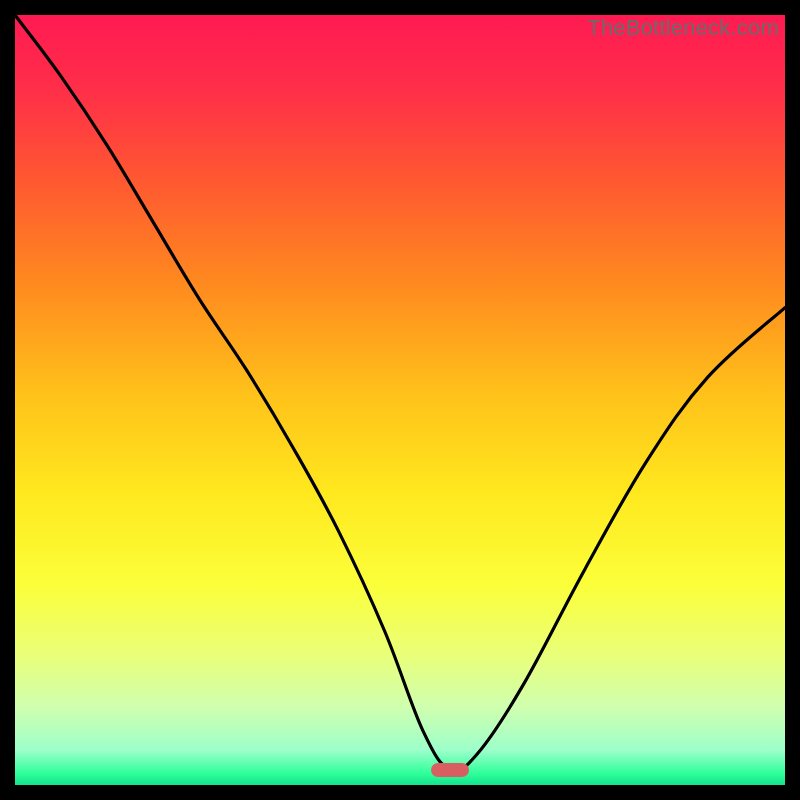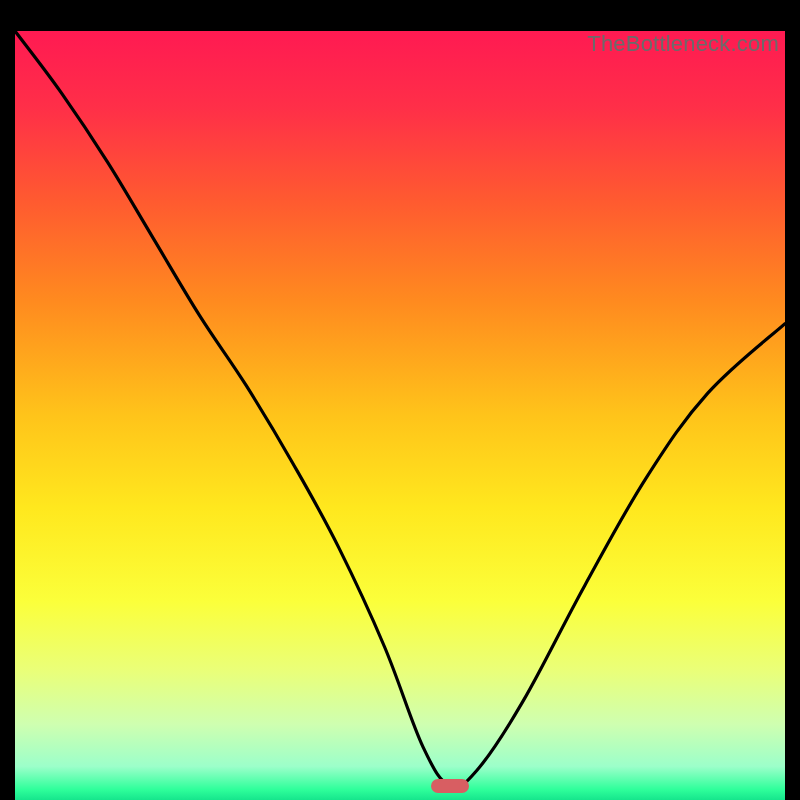--- a/index.html
+++ b/index.html
@@ -11,21 +11,20 @@
     overflow: hidden;
     font-family: Arial, Helvetica, sans-serif;
   }
   .frame {
     position: absolute;
     left: 15px;
     top: 15px;
     width: 770px;
     height: 770px;
     background: #000;
-    margin-top: 16px;
   }
   .plot-area {
     position: absolute;
     left: 0;
     top: 0;
     width: 770px;
     height: 770px;
   }
   .watermark {
     position: absolute;

